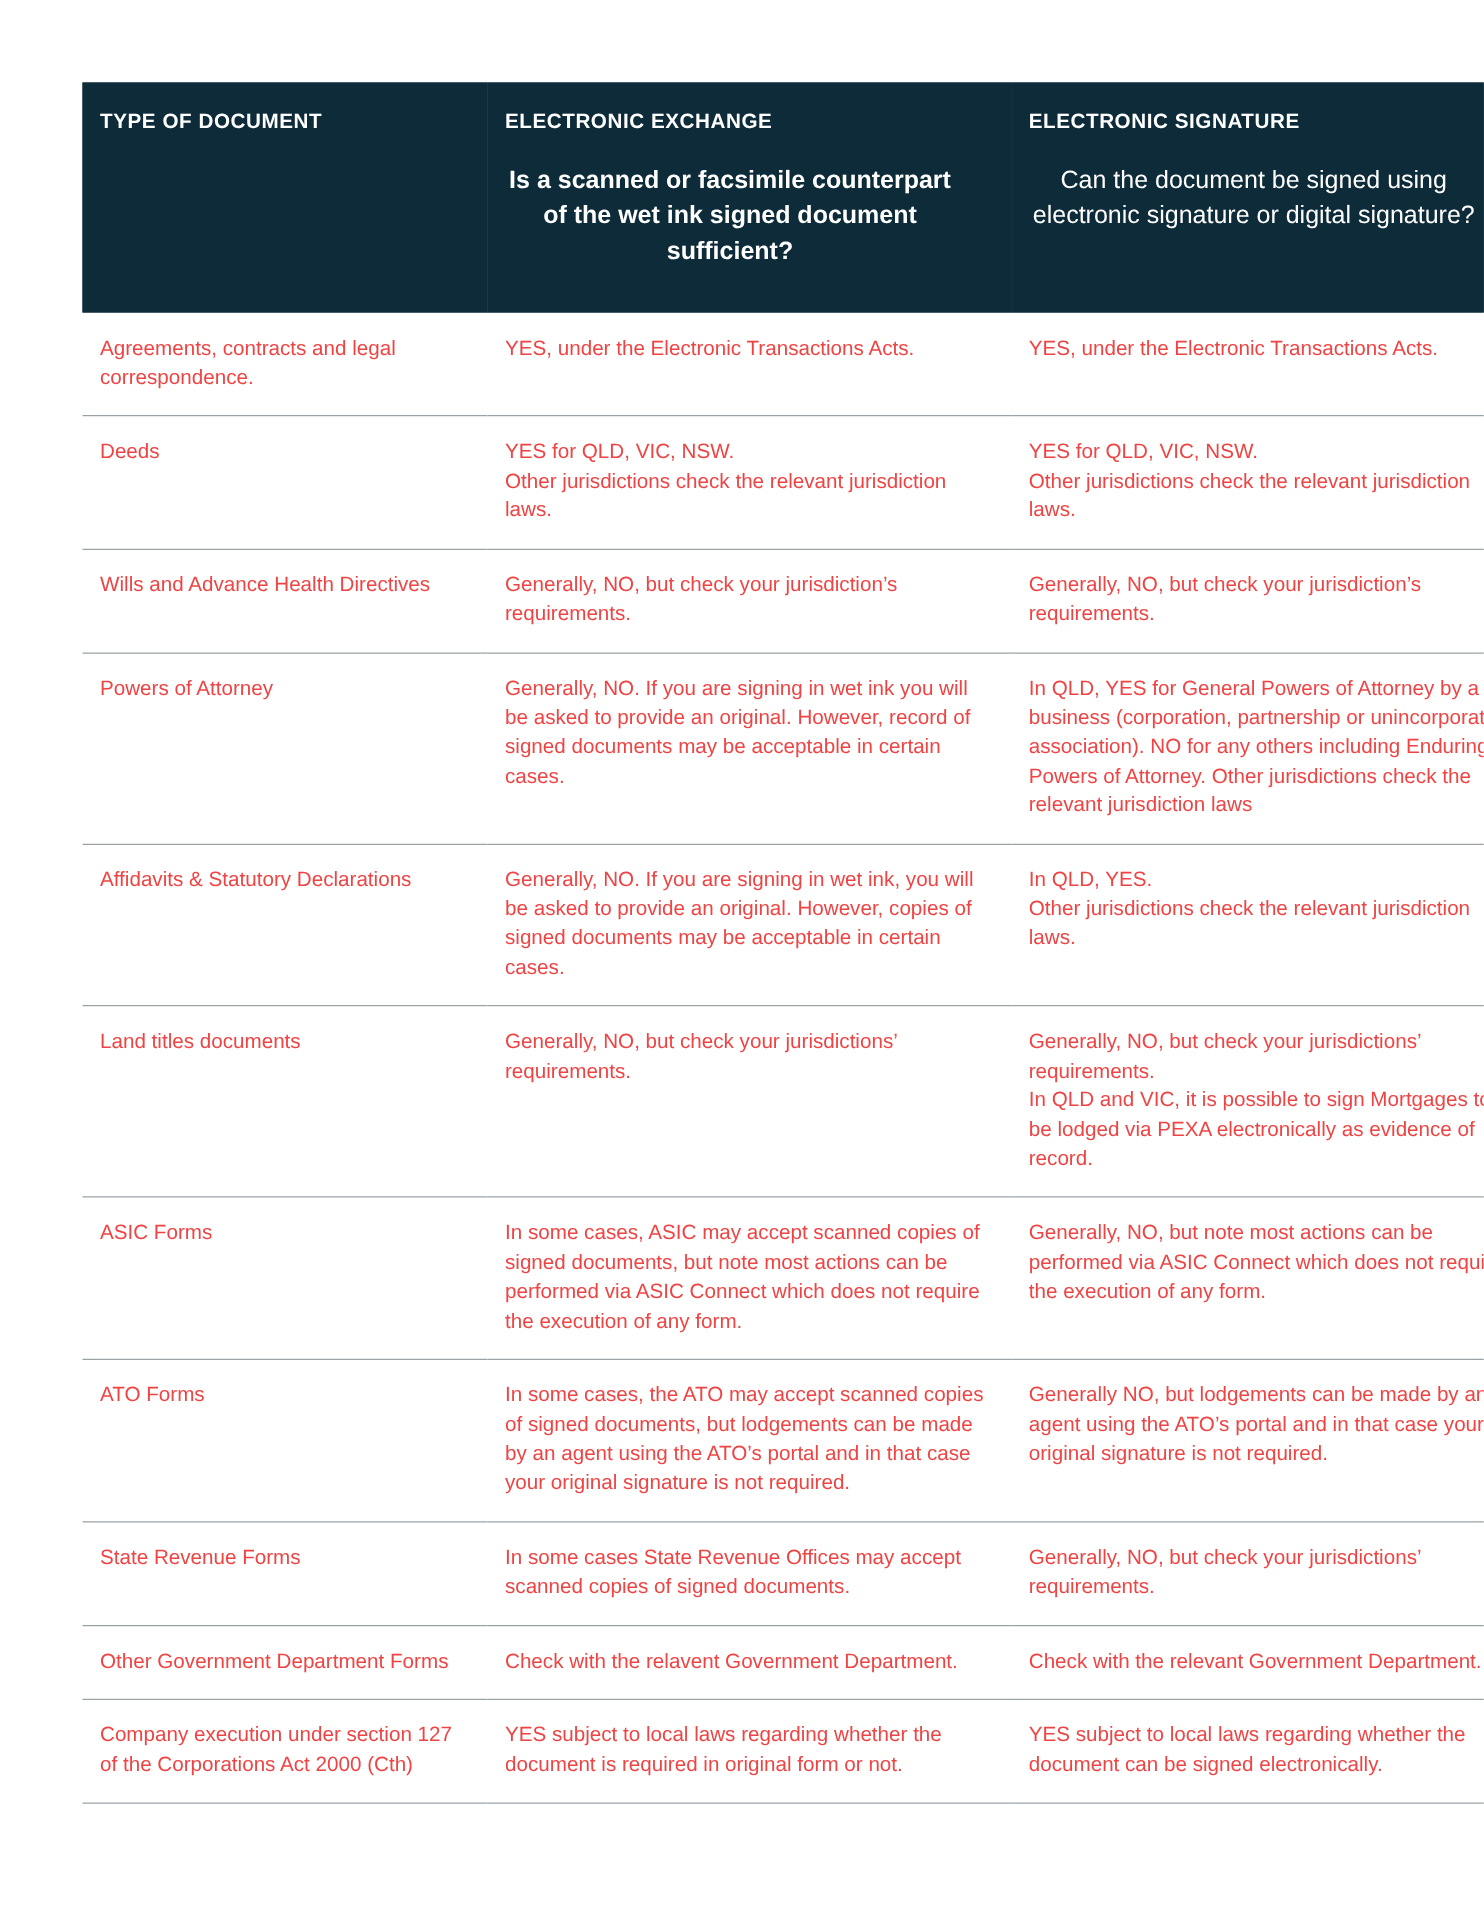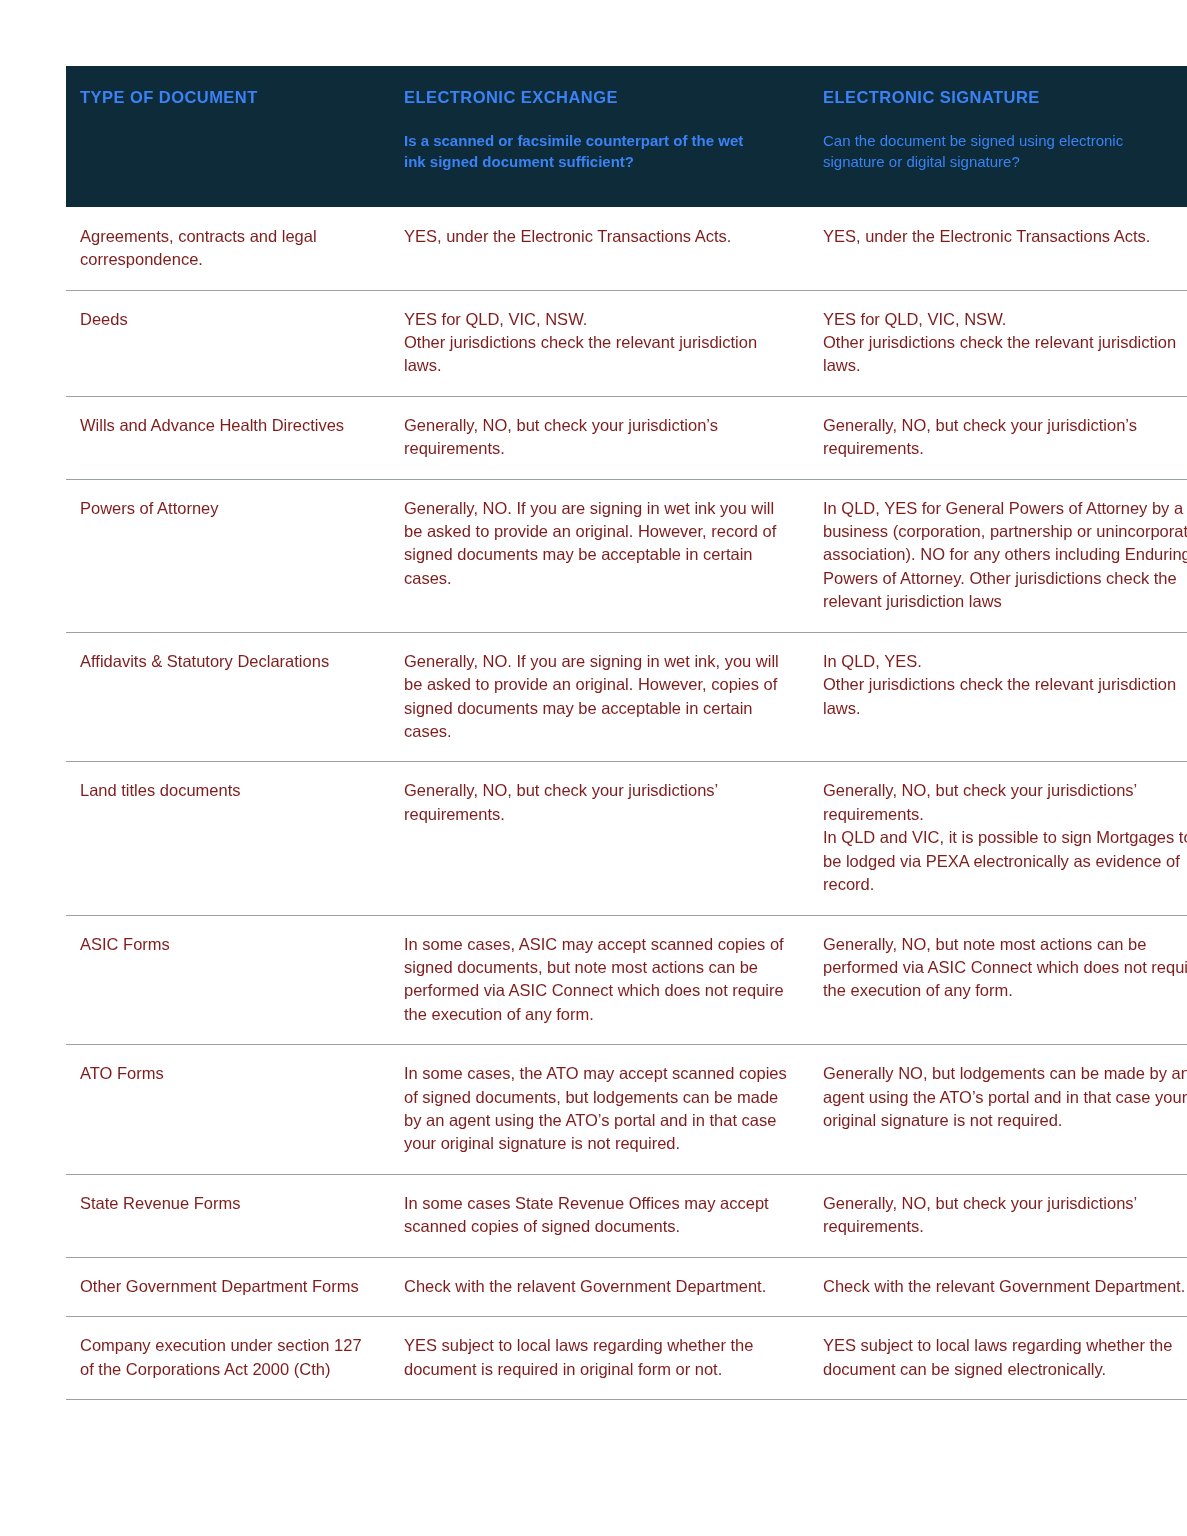--- a/index.html
+++ b/index.html
@@ -35,55 +35,56 @@
     border-collapse: collapse;
     table-layout: fixed;
   }
 
   
   thead tr.header-row {
     background: #0d2b38;
   }
   thead th {
     background: #0d2b38;
-    color: #3b82f6;
+    color: #ffffff;
     text-align: left;
     vertical-align: top;
     padding: 22px 22px 34px 14px;
     font-weight: normal;
   }
   thead th.col-type   { width: 288px; }
   thead th.col-exch   { width: 383px; }
   thead th.col-sig    { width: 384px; }
 
   .header-title {
     display: block;
     font-size: 16.5px;
     font-weight: bold;
     letter-spacing: 0.45px;
     line-height: 1.2;
     margin-bottom: 22px;
   }
   .header-sub {
     display: block;
-    font-size: 15px;
+    font-size: 20px;
     line-height: 1.43;
     max-width: 360px;
+    text-align: center;
   }
   .header-sub.bold { font-weight: bold; }
   .header-sub.regular { font-weight: normal; }
 
   
   tbody td {
     vertical-align: top;
     padding: 17px 22px 18px 14px;
     border-bottom: 1px solid #9aa2a6;
     font-size: 16.5px;
     line-height: 1.42;
-    color: #7f1d1d;
+    color: #ef4444;
   }
   tbody tr td:first-child { padding-left: 14px; }
   .cell-para {
     display: block;
   }
 
   
   tbody tr:first-child td { padding-top: 18px; }
 </style>
 </head>

